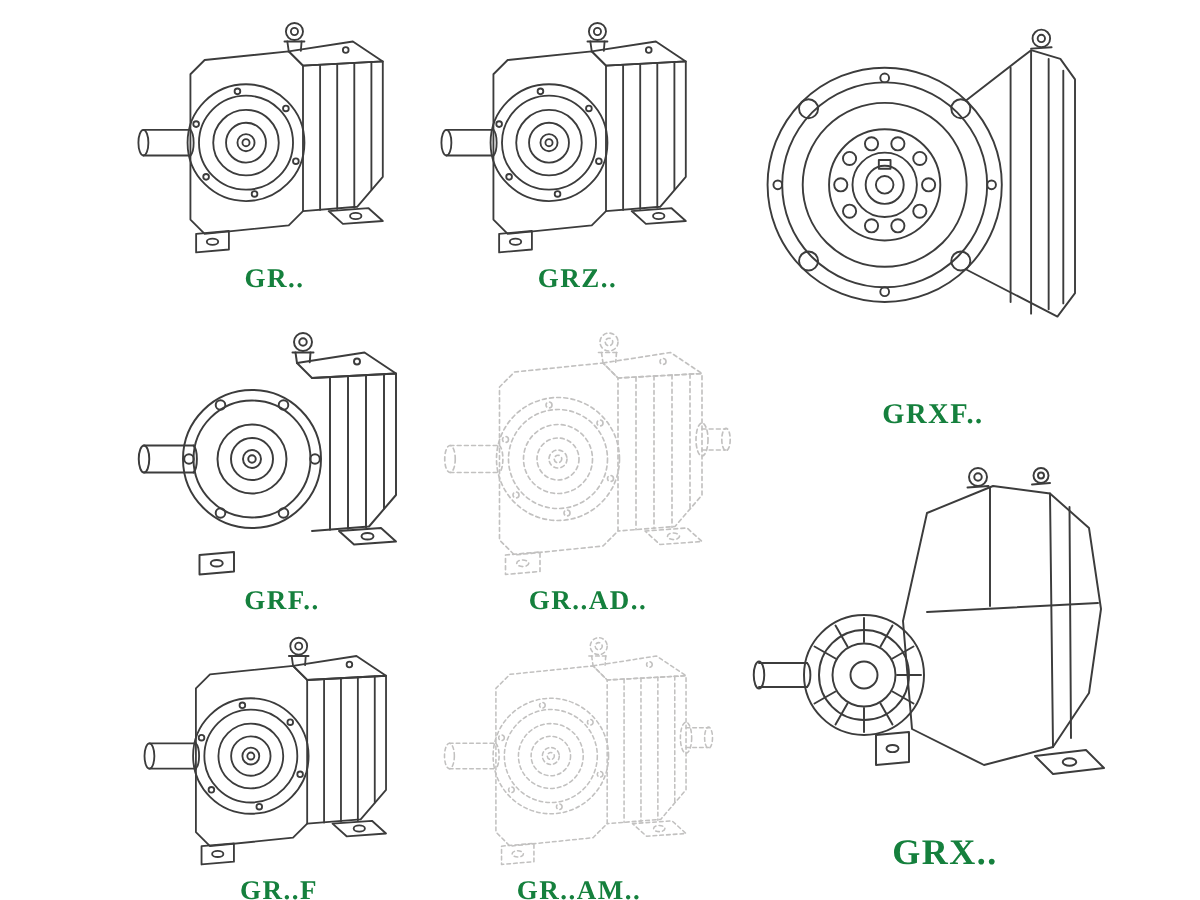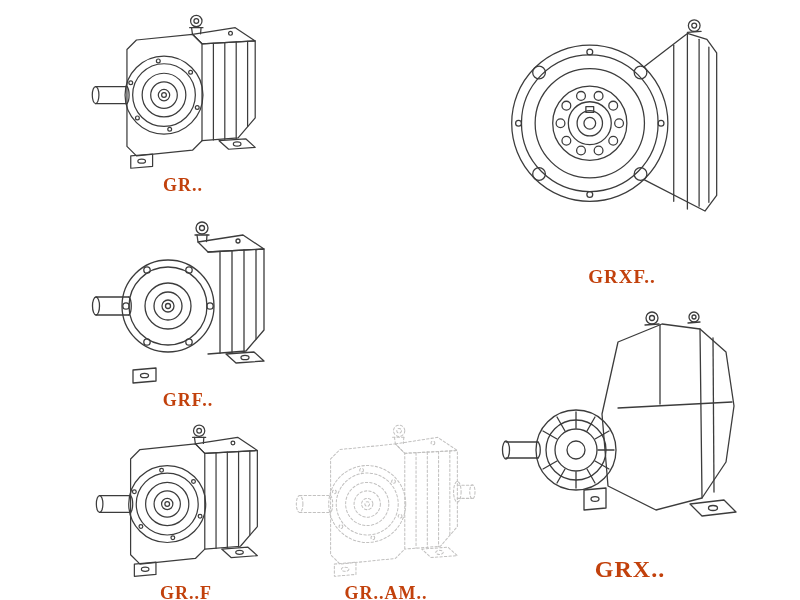--- a/index.html
+++ b/index.html
@@ -3,21 +3,21 @@
 <meta charset="utf-8">
 <style>
   html, body { margin:0; padding:0; background:#ffffff; }
   .page {
     position:relative; width:800px; height:600px; background:#ffffff;
     overflow:hidden; font-family:"Liberation Serif", serif;
   }
   .figure { position:absolute; display:flex; flex-direction:column; align-items:center; }
   .figure svg { display:block; }
   .figure-label {
-    font-weight:bold; font-size:18px; color:#c2410c;
+    font-weight:bold; font-size:18px; color:#15803d;
     letter-spacing:1px; margin-top:2px; white-space:nowrap; text-align:center;
   }
   .drawing {
     fill:none; stroke:#3c3c3c; stroke-width:1.3;
     stroke-linejoin:round; stroke-linecap:round;
   }
   .drawing.light {
     stroke:#c2c1c0; stroke-width:1.1; stroke-dasharray:2.6 2.2;
   }
   .fig-gr   { left:88px;  top:2px;   width:190px; }
@@ -105,20 +105,29 @@
   <div class="figure fig-gr">
     <svg class="drawing" viewBox="0 0 200 180" width="190" height="171">
       <use href="#p-body"></use>
         <use href="#p-feet"></use>
         <use href="#p-front-plain"></use>
         <use href="#p-shaft"></use>
     </svg>
     <div class="figure-label">GR..</div>
   </div>
 
+  <div class="figure fig-grz">
+    <svg class="drawing" viewBox="0 0 200 180" width="190" height="171">
+      <use href="#p-body"></use>
+        <use href="#p-feet"></use>
+        <use href="#p-front-plain"></use>
+        <use href="#p-shaft"></use>
+    </svg>
+    <div class="figure-label">GRZ..</div>
+  </div>
 
   <div class="figure fig-grf">
     <svg class="drawing" viewBox="0 0 200 180" width="200" height="180">
       <use href="#p-body"></use>
         <use href="#p-feet"></use>
         <use href="#p-front-flange"></use>
         <use href="#p-shaft"></use>
     </svg>
     <div class="figure-label">GRF..</div>
   </div>
@@ -160,20 +169,30 @@
         <line x1="204" y1="36" x2="204" y2="207"></line>
         <line x1="214" y1="44" x2="214" y2="203"></line>
         <circle cx="199" cy="22" r="6"></circle>
         <circle cx="199" cy="22" r="2.5"></circle>
         <line x1="192" y1="29" x2="206" y2="28"></line>
       </g>
     </svg>
     <div class="figure-label">GRXF..</div>
   </div>
 
+  <div class="figure fig-grad">
+    <svg class="drawing light" viewBox="0 0 200 180" width="200" height="180">
+      <use href="#p-body"></use>
+        <use href="#p-feet"></use>
+        <use href="#p-front-plain"></use>
+        <use href="#p-shaft"></use>
+        <use href="#p-adapter"></use>
+    </svg>
+    <div class="figure-label">GR..AD..</div>
+  </div>
 
   <div class="figure fig-grf2">
     <svg class="drawing" viewBox="0 0 200 180" width="188" height="169">
       <use href="#p-body"></use>
         <use href="#p-feet"></use>
         <use href="#p-front-plain"></use>
         <use href="#p-shaft"></use>
     </svg>
     <div class="figure-label">GR..F</div>
   </div>

